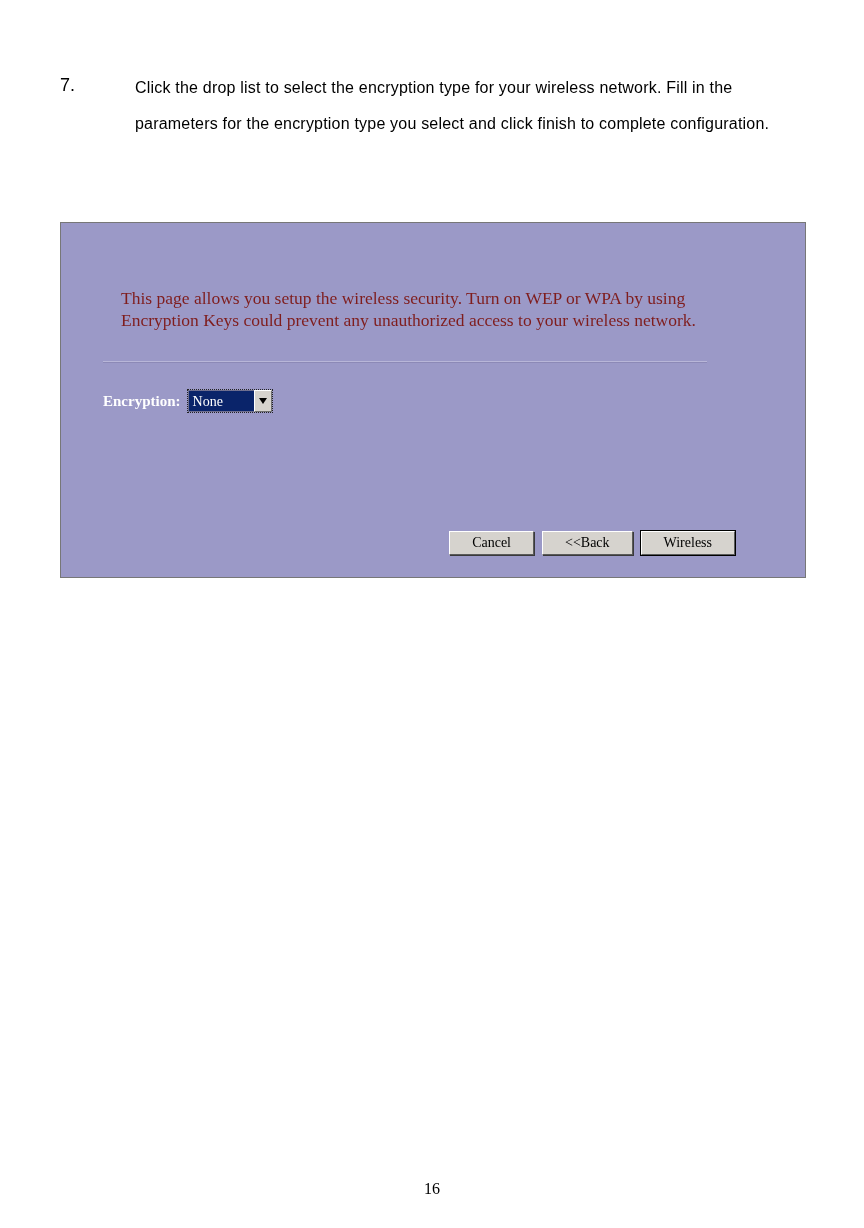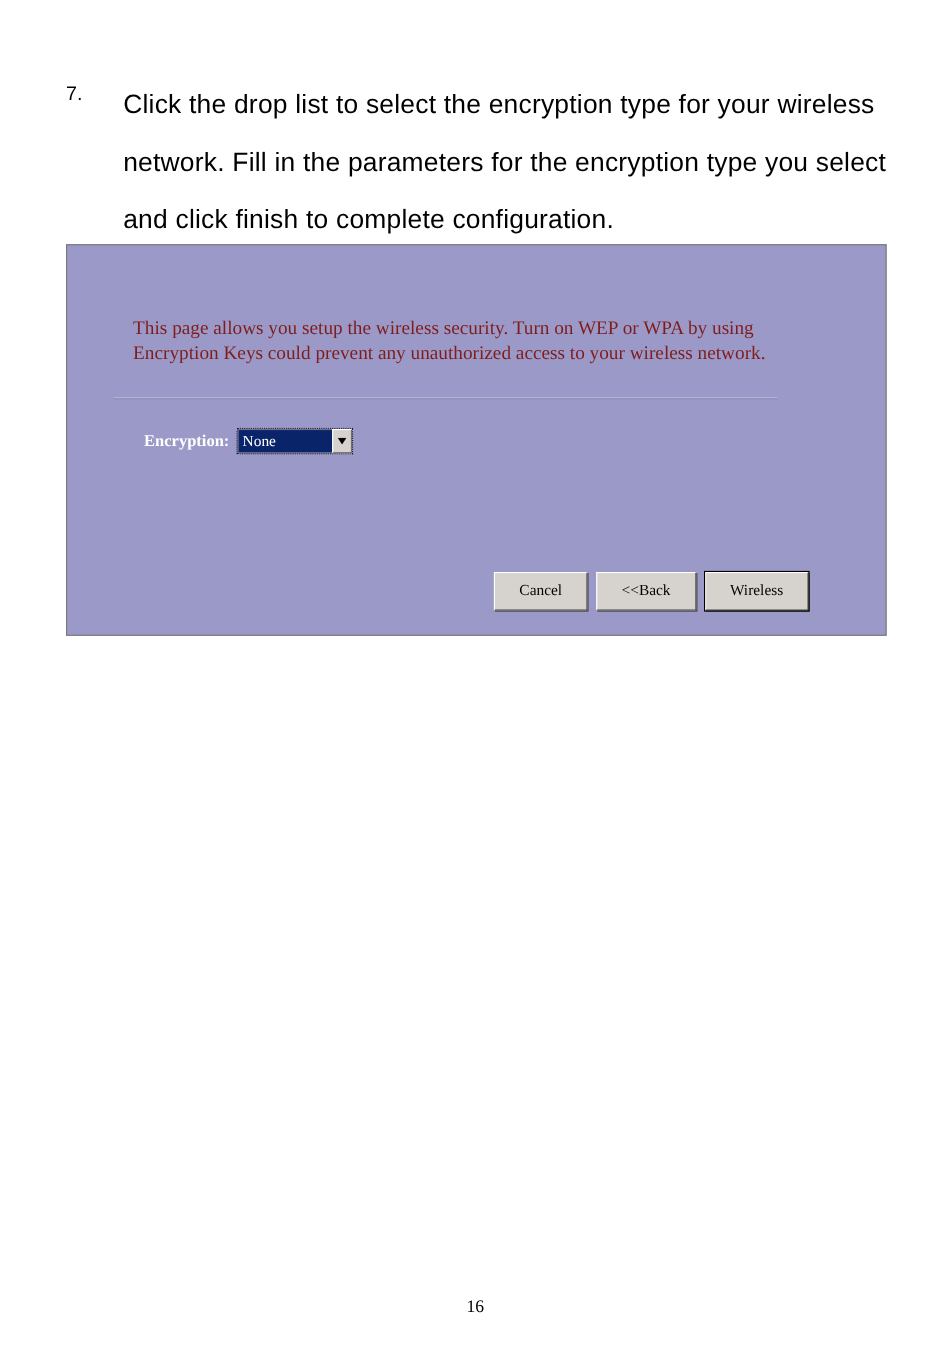--- a/index.html
+++ b/index.html
@@ -23,23 +23,23 @@
     width: 746px;
   }
   .list-num {
     position: absolute;
     left: 0;
     top: 0;
     font-size: 18px;
     line-height: 30px;
   }
   .list-body {
-    margin-left: 52px;
-    font-size: 24px;
-    line-height: 52px;
+    margin-left: 75px;
+    font-size: 16px;
+    line-height: 36px;
     letter-spacing: 0.2px;
   }
 
   .screenshot-panel {
     position: absolute;
     top: 222px;
     left: 60px;
     width: 746px;
     height: 356px;
     background: #9b99c7;
@@ -80,39 +80,38 @@
     background: #8c89b6;
     border-top: 1px solid #b8b6d8;
   }
 
   .enc-row {
     position: absolute;
     top: 166px;
     left: 42px;
     display: flex;
     align-items: center;
-    margin-left: 28px;
   }
   .enc-label {
     color: #ffffff;
     font-family: "Times New Roman", Times, serif;
     font-weight: bold;
     font-size: 15px;
     margin-right: 6px;
   }
 
   .dropdown {
     display: flex;
     height: 22px;
     border: 1px dotted #222;
     box-sizing: content-box;
     align-items: stretch;
   }
   .dropdown .value {
-    width: 86px;
+    width: 66px;
     background: #0a246a;
     color: #ffffff;
     font-family: "Times New Roman", Times, serif;
     font-size: 14px;
     line-height: 22px;
     padding-left: 4px;
     border: 1px solid #6f6f8f;
     border-right: none;
     box-sizing: border-box;
   }
@@ -134,21 +133,21 @@
 
   .button-row {
     position: absolute;
     bottom: 22px;
     right: 70px;
     display: flex;
     gap: 8px;
   }
   .win-btn {
     min-width: 74px;
-    height: 35px;
+    height: 24px;
     background: #d6d3ce;
     border: 1px solid #ffffff;
     border-right-color: #5a5a5a;
     border-bottom-color: #5a5a5a;
     box-shadow: 1px 1px 0 #3a3a3a;
     font-family: "Times New Roman", Times, serif;
     font-size: 14px;
     color: #000000;
     display: flex;
     align-items: center;

